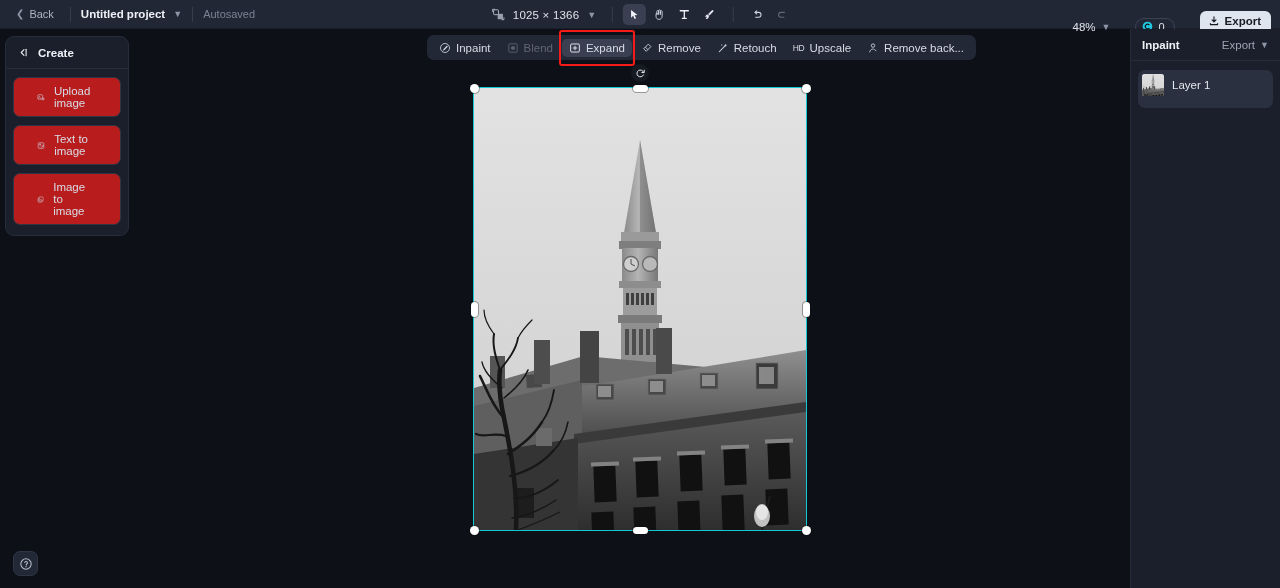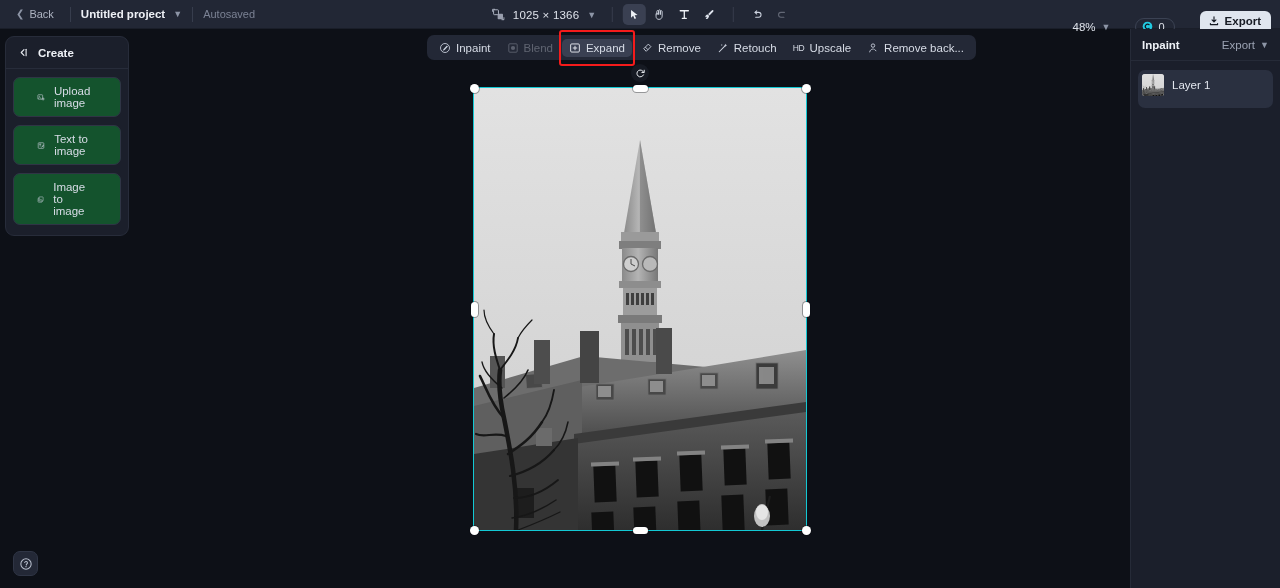--- a/index.html
+++ b/index.html
@@ -70,21 +70,21 @@
     border-radius:9px; overflow:hidden;
   }
   .cp-head{
     display:flex; align-items:center; gap:8px;
     padding:9px 11px 9px 11px; border-bottom:1px solid #272c3a;
   }
   .cp-head-title{ font-size:11.5px; font-weight:bold; color:#eef1f6; }
   .cp-body{ padding:8px 7px 10px 7px; display:flex; flex-direction:column; gap:8px; }
   .cp-item{
     display:flex; align-items:center; gap:9px;
-    background:#14532d; border:1px solid #2f3545;
+    background:#b91c1c; border:1px solid #2f3545;
     border-radius:7px; padding:7px 23px; cursor:pointer;
   }
   .cp-item-label{ font-size:11.5px; color:#d7dce6; }
 
   
   .help-btn{
     position:absolute; left:13px; top:551px; width:25px; height:25px;
     background:#232836; border:1px solid #2f3545; border-radius:7px;
     display:flex; align-items:center; justify-content:center; cursor:pointer;
   }

